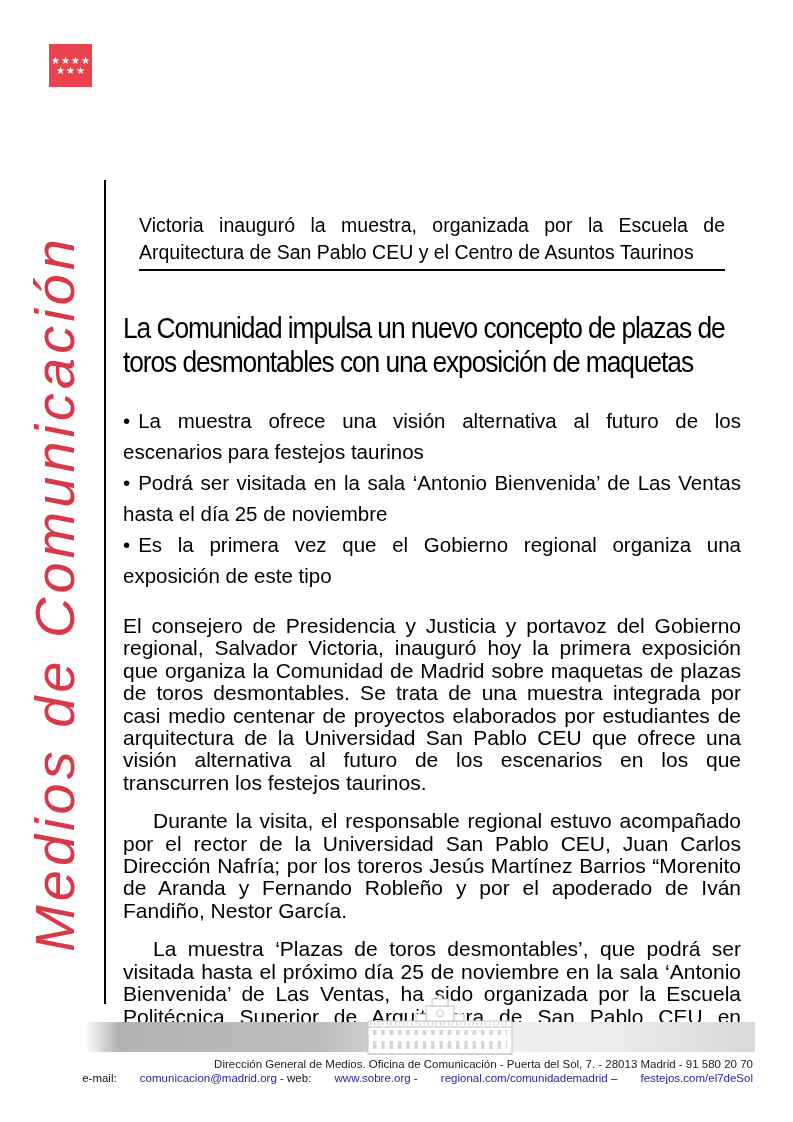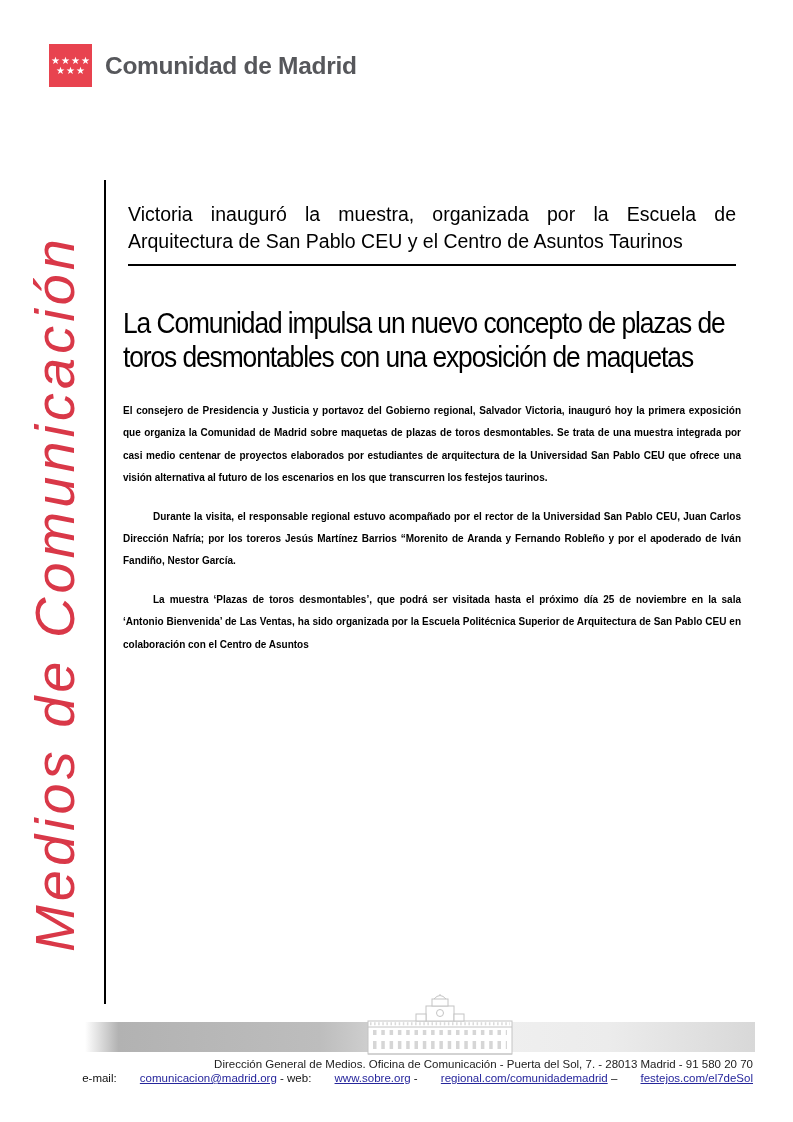--- a/index.html
+++ b/index.html
@@ -15,65 +15,67 @@
   .stars{color:#fff; font-size:10px; line-height:10px; letter-spacing:1px; text-indent:1px;}
   .brand-name{font-size:24.5px; font-weight:bold; color:#56575b; letter-spacing:-0.3px;}
   
   .vbanner{position:absolute; left:4px; top:182px; width:100px; height:822px;
            display:flex; align-items:center; justify-content:center; pointer-events:none;}
   .vtext{transform:rotate(-90deg); white-space:nowrap; font-style:italic;
          font-size:56px; letter-spacing:4px; color:#d93848;}
   .vrule{position:absolute; left:104px; top:180px; width:2px; height:824px; background:#000;}
   
   .content{position:absolute; left:123px; top:196px; width:618px;}
-  .kicker{margin:5px; font-size:19.5px; line-height:27px; text-align:justify;
-          padding-bottom:9px; border-bottom:2px solid #000;}
+  .kicker{margin:16px; font-size:19.5px; line-height:27px; text-align:justify;
+          padding-bottom:3px; border-bottom:2px solid #000;}
   .title{margin:41px 0 0 0; font-weight:normal; font-size:29px; line-height:33.5px;
          letter-spacing:-1.2px; width:680px; transform:scaleX(0.91); transform-origin:0 0;}
   .bullets{margin-top:26px; font-size:20.5px; line-height:31px;}
   .bullet{margin:0; text-align:justify;}
   .bullet .marker{padding-right:8px;}
-  .bodytext{margin-top:9px; font-size:10px; font-weight:bold; line-height:22.4px;}
+  .bodytext{margin-top:24px; font-size:21px; font-weight:normal; line-height:22.4px;}
   .bodytext p{margin:0 0 16px 0; text-align:justify;}
   .bodytext p.indent{text-indent:30px;}
   
   .band{position:absolute; left:85px; top:1022px; width:670px; height:30px;
         background:linear-gradient(90deg,#ffffff 0%,#b2b2b2 5%,#bdbdbd 35%,
                    #f0f0f0 57%,#ececec 78%,#d8d8d8 100%);}
   .building{position:absolute; left:358px; top:994px;}
   .footer-text{position:absolute; left:40px; top:1057px; width:713px; text-align:right;}
   .f1{font-size:11.5px; color:#222; line-height:14px;}
   .f2{font-size:11.5px; color:#111; line-height:14px; white-space:pre-wrap;}
   .f2 span{white-space:pre;}
-  .lnk{color:#26269c; text-decoration:underline; cursor:pointer; white-space:pre;padding-left:20px;}
+  .lnk{color:#26269c; cursor:pointer; white-space:pre;padding-left:20px;}
 </style>
 </head>
 <body>
 
 <div class="page">
 
   <header class="brand">
     <div class="flag">
       <span class="stars">★★★★</span>
       <span class="stars">★★★</span>
     </div>
-    <div class="brand-name">Comunidad de Madrid</div>
   </header>
 
   <div class="vbanner">
     <span class="vtext">Medios de Comunicación</span>
   </div>
   <div class="vrule"></div>
 
   <main class="content">
     <p class="kicker">Victoria inauguró la muestra, organizada por la Escuela de Arquitectura de San Pablo CEU y el Centro de Asuntos Taurinos</p>
 
     <h1 class="title">La Comunidad impulsa un nuevo concepto de plazas de toros desmontables con una exposición de maquetas</h1>
 
     <div class="bullets">
+      <p class="bullet"><span class="marker">•</span><span>La muestra ofrece una visión alternativa al futuro de los escenarios para festejos taurinos</span></p>
+      <p class="bullet"><span class="marker">•</span><span>Podrá ser visitada en la sala ‘Antonio Bienvenida’ de Las Ventas hasta el día 25 de noviembre</span></p>
+      <p class="bullet"><span class="marker">•</span><span>Es la primera vez que el Gobierno regional organiza una exposición de este tipo</span></p>
     </div>
 
     <div class="bodytext">
       <p>El consejero de Presidencia y Justicia y portavoz del Gobierno regional, Salvador Victoria, inauguró hoy la primera exposición que organiza la Comunidad de Madrid sobre maquetas de plazas de toros desmontables. Se trata de una muestra integrada por casi medio centenar de proyectos elaborados por estudiantes de arquitectura de la Universidad San Pablo CEU que ofrece una visión alternativa al futuro de los escenarios en los que transcurren los festejos taurinos.</p>
       <p class="indent">Durante la visita, el responsable regional estuvo acompañado por el rector de la Universidad San Pablo CEU, Juan Carlos Dirección Nafría; por los toreros Jesús Martínez Barrios “Morenito de Aranda y Fernando Robleño y por el apoderado de Iván Fandiño, Nestor García.</p>
       <p class="indent">La muestra ‘Plazas de toros desmontables’, que podrá ser visitada hasta el próximo día 25 de noviembre en la sala ‘Antonio Bienvenida’ de Las Ventas, ha sido organizada por la Escuela Politécnica Superior de Arquitectura de San Pablo CEU en colaboración con el Centro de Asuntos</p>
     </div>
   </main>
 
   <div class="band"></div>

